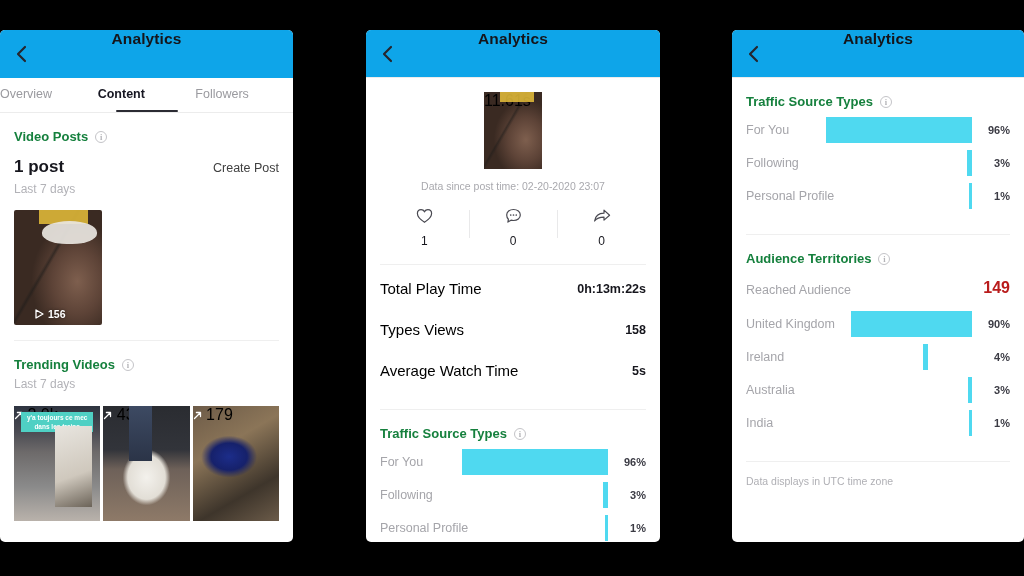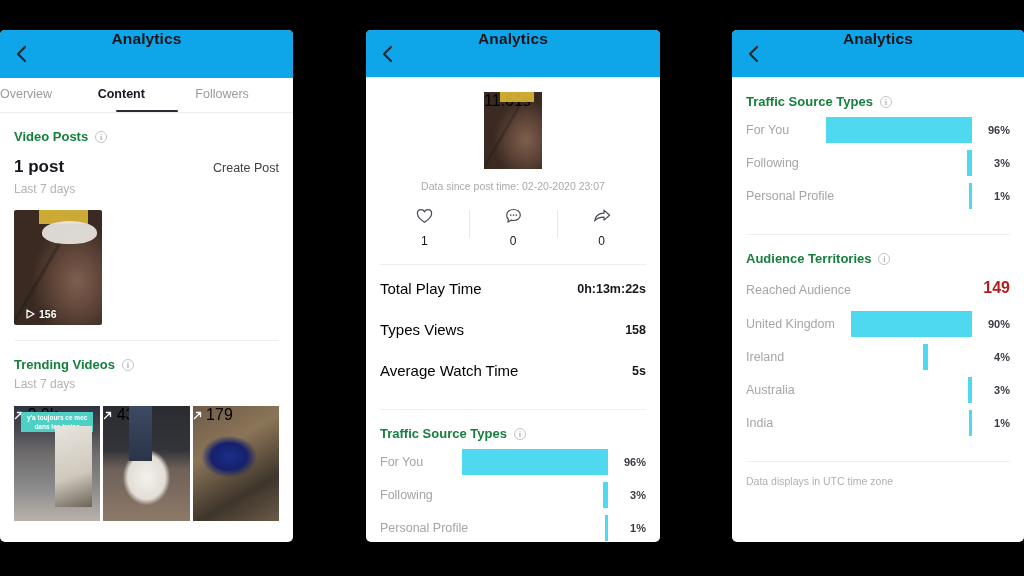--- a/index.html
+++ b/index.html
@@ -80,21 +80,21 @@
   }
   .post-count { font-size: 17px; font-weight: bold; color: #16161d; }
   .create-post { font-size: 12.5px; color: #404040; font-weight: normal; }
   .sub-line { font-size: 12px; color: #b2b2b7; margin-top: 4px; line-height: 1.45; }
 
   .thumb {
     position: relative; overflow: hidden; border-radius: 2px;
     background: #6a6a68;
   }
   .thumb .overlay-stat {
-    position: absolute; left: 12px; bottom: 5px;
+    position: absolute; left: 21px; bottom: 5px;
     color: #fff; font-size: 10.5px; font-weight: bold;
     display: flex; align-items: center; gap: 4px;
     text-shadow: 0 0 3px rgba(0,0,0,.55);
   }
   .myvid {
     width: 88px; height: 115px; margin-top: 12px;
     background:
       linear-gradient(120deg, rgba(0,0,0,0) 40%, rgba(30,28,26,.55) 42%, rgba(0,0,0,0) 44%),
       radial-gradient(ellipse 46px 60px at 72% 62%, #7e5f4e 0%, #5d4337 55%, #3a2a22 100%),
       linear-gradient(160deg, #b9a98c 0%, #d8c79a 25%, #8e8375 55%, #4a4540 100%);

